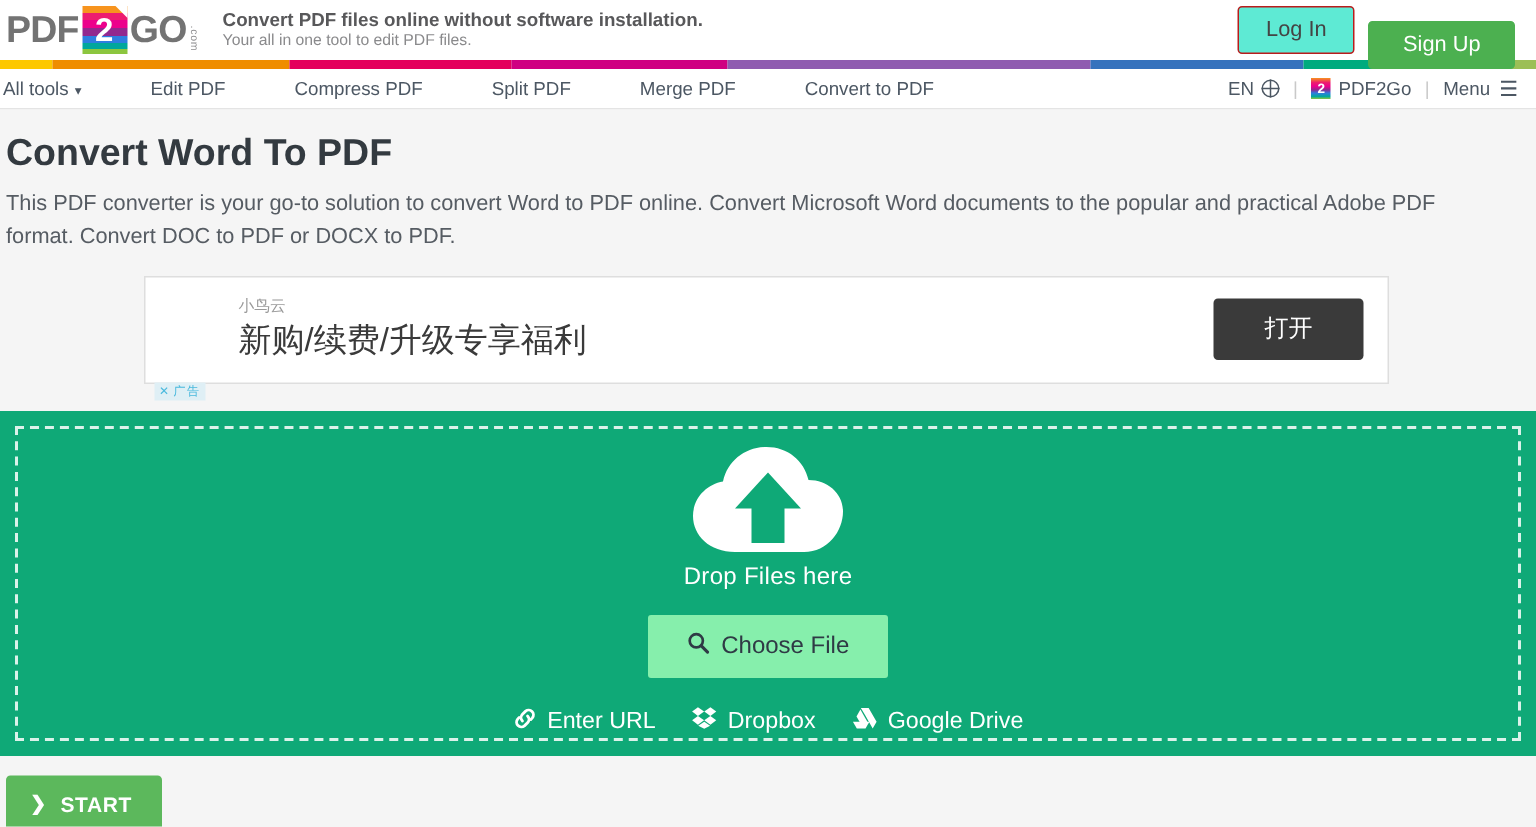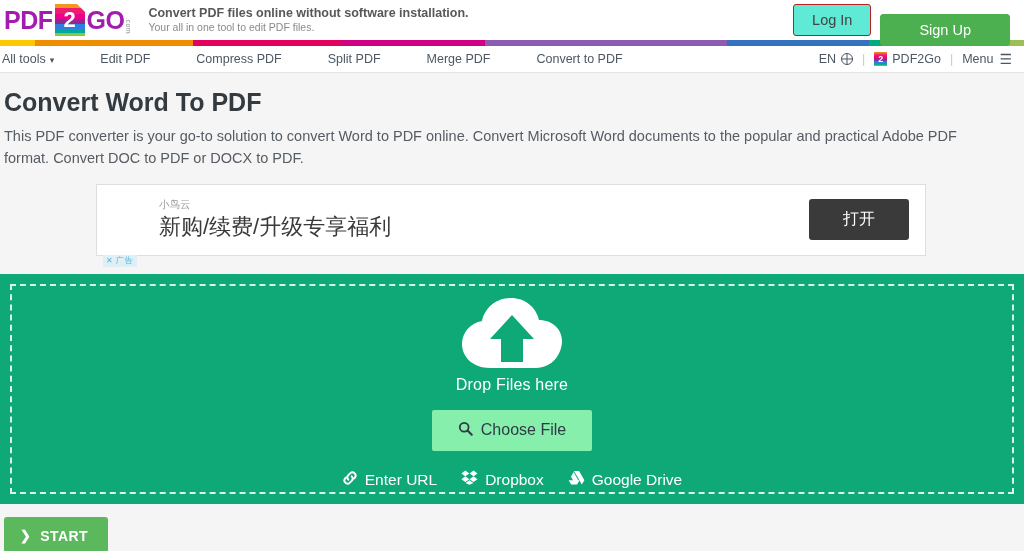--- a/index.html
+++ b/index.html
@@ -14,21 +14,21 @@
   .header {
     height: 40px;
     background: #ffffff;
     display: flex;
     align-items: center;
     padding: 0 14px 0 4px;
     position: relative;
   }
   .logo-wrap { display: flex; align-items: center; height: 34px; }
   .logo-text-1, .logo-text-2 {
-    font-size: 25px; font-weight: bold; color: #a21caf;
+    font-size: 25px; font-weight: bold; color: #737373;
     letter-spacing: -0.5px; line-height: 1;
   }
   .logo-doc {
     width: 30px; height: 32px; margin: 0 2px; position: relative;
     background: linear-gradient(180deg,
        #f7941e 0%, #f7941e 14%,
        #ed1c6f 14%, #ed1c6f 30%,
        #ec008c 30%, #ec008c 46%,
        #92278f 46%, #92278f 62%,
        #2e7de0 62%, #2e7de0 78%,
@@ -55,21 +55,21 @@
   .tagline-2 { font-size: 10.5px; color: #8a8a8c; }
 
   .header-actions { margin-left: auto; display: flex; align-items: center; gap: 9px; }
   .btn-login {
     background: #5eead4; border: 1px solid #b91c1c; border-radius: 3px;
     color: #444; font-size: 14.5px; padding: 7px 18px; cursor: pointer;
     font-family: inherit;
   }
   .btn-signup {
     background: #4cb050; border: 1px solid #4cb050; border-radius: 3px;
-    color: #ffffff; font-size: 14.5px; padding: 7px 38px; cursor: pointer;
+    color: #ffffff; font-size: 14.5px; padding: 7px 22px; cursor: pointer;
     font-family: inherit;
     margin-top: 20px;
   }
 
   
   .rainbow { height: 6px; display: flex; width: 100%; }
   .rainbow span { display: block; height: 100%; }
 
   
   .nav {

